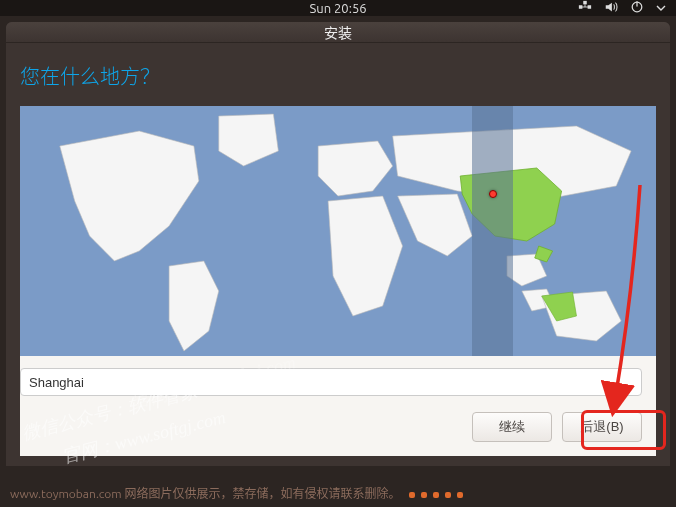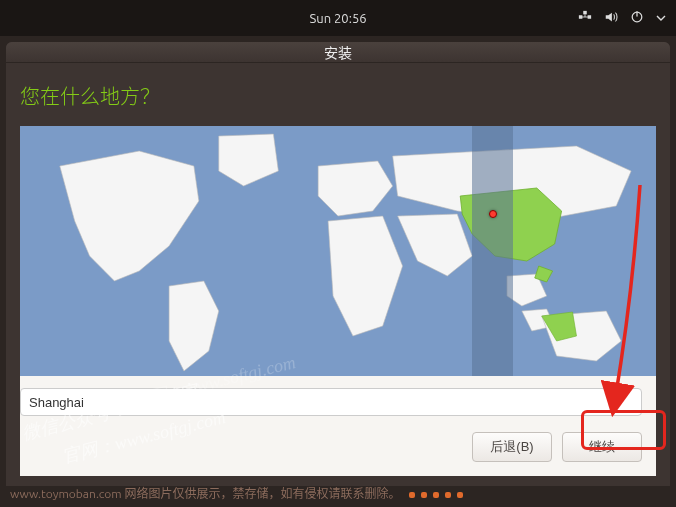--- a/index.html
+++ b/index.html
@@ -6,21 +6,21 @@
     body {
       width: 676px;
       height: 507px;
       background: #2c2522;
       font-family: "Ubuntu", "Noto Sans CJK SC", sans-serif;
       color: #fff;
       overflow: hidden;
       position: relative;
     }
     .menubar {
-      height: 36px;
+      height: 16px;
       background: #1a1614;
       display: flex;
       align-items: center;
       justify-content: center;
       position: relative;
       font-size: 13px;
       color: #ddd;
     }
     .menubar-right {
       position: absolute;
@@ -51,21 +51,21 @@
     }
     .content {
       flex: 1;
       padding: 18px 14px 12px 14px;
       display: flex;
       flex-direction: column;
     }
     .heading {
       font-size: 20px;
       font-weight: 300;
-      color: #84cc16;
+      color: #0ea5e9;
       margin-bottom: 16px;
     }
     .map-area {
       height: 250px;
       background: #7b9bc7;
       position: relative;
       overflow: hidden;
     }
     .map-area svg {
       width: 100%;
@@ -237,22 +237,22 @@
         </g>
 
         <path d="M525 190 L556 186 L560 210 L540 215 Z" fill="#8fd14f" stroke="#6fb030" stroke-width="0.6"></path>
       </svg>
       <div class="marker" style="left:74.3%; top:35%;"></div>
     </div>
 
     <div class="bottom-pane">
       <input class="tz-input" type="text" value="Shanghai" style="">
       <div class="button-row">
+        <button class="btn primary">继续</button>
         <button class="btn">后退(B)</button>
-        <button class="btn primary">继续</button>
       </div>
     </div>
   </div>
 </div>
 
 <div class="annotation-box" style="left:581px; top:410px; width:85px; height:40px;"></div>
 
 <svg class="annotation-arrow" style="left:590px; top:180px;" width="70" height="240">
   <defs>
     <marker id="ah" markerWidth="10" markerHeight="10" refX="5" refY="5" orient="auto">

